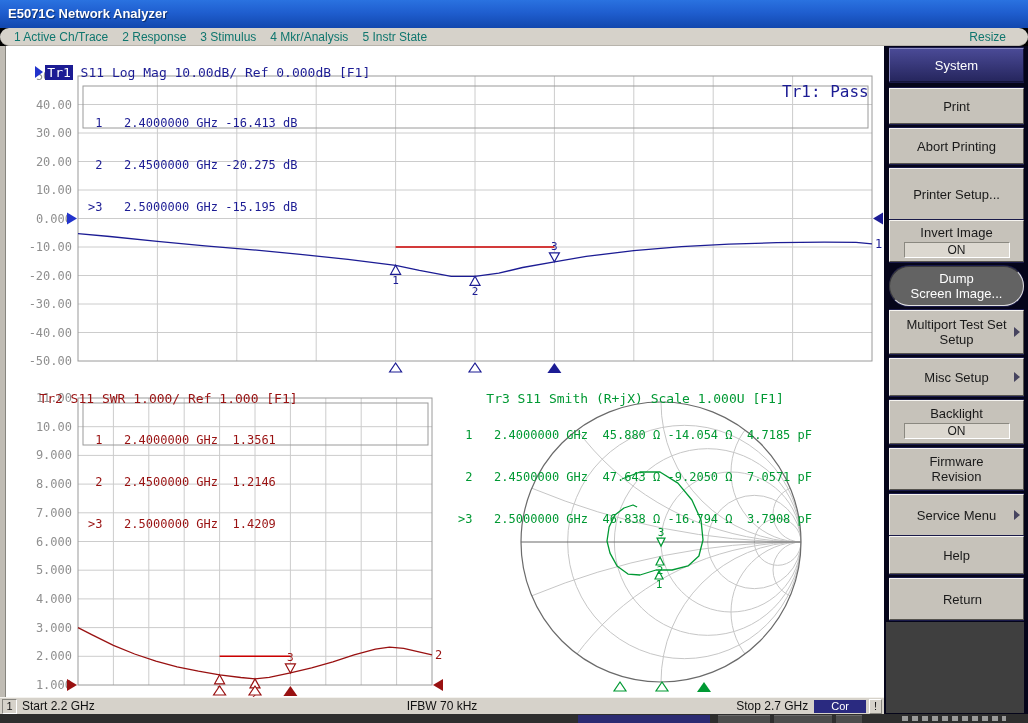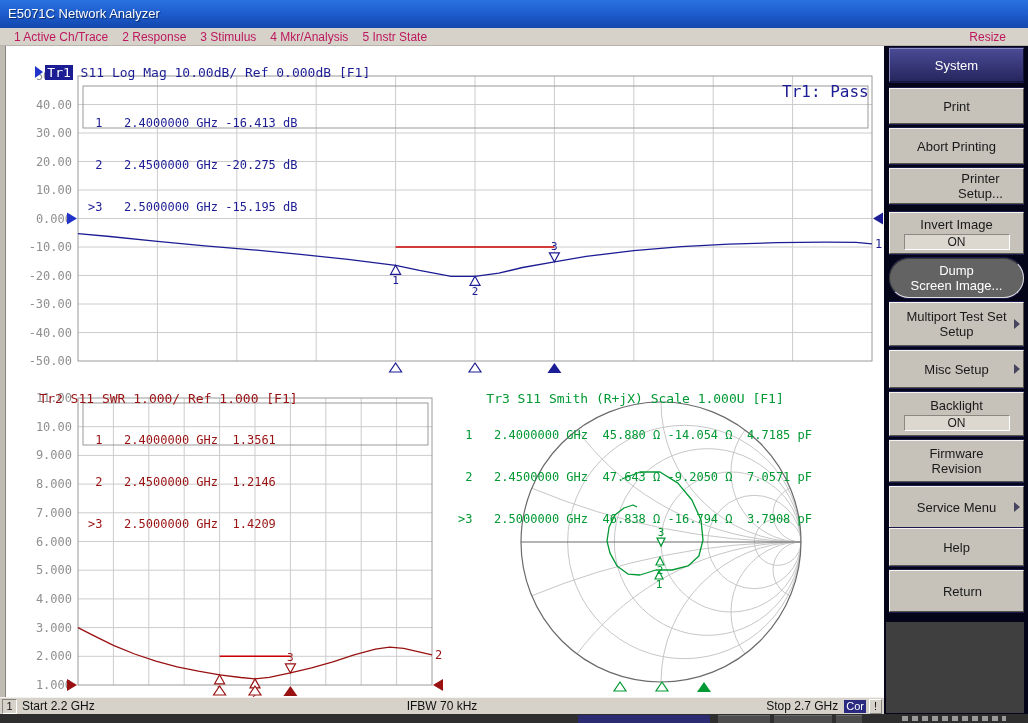--- a/index.html
+++ b/index.html
@@ -1,25 +1,25 @@
 <!DOCTYPE html>
 <html><head>
 <meta charset="utf-8">
 <style>
   html,body{margin:0;padding:0;background:#222;}
   .screen{position:relative;width:1028px;height:723px;background:#000;overflow:hidden;
           font-family:"Liberation Sans",sans-serif;-webkit-font-smoothing:none;}
   
   .titlebar{position:absolute;left:0;top:0;width:1028px;height:28px;
             background:linear-gradient(180deg,#2a72e0 0%,#1f5ecf 45%,#1247ae 100%);
-            color:#fff;font-weight:normal;font-size:13px;line-height:28px;padding-left:8px;box-sizing:border-box;
+            color:#fff;font-weight:bold;font-size:13px;line-height:28px;padding-left:8px;box-sizing:border-box;
             text-shadow:1px 1px 1px #0a2a66;}
   
   .menubar{position:absolute;left:0;top:28px;width:1028px;height:18px;background:#d6d2ca;
-           font-size:12px;color:#be185d;display:flex;align-items:center;border-bottom:1px solid #b8b4ac;box-sizing:border-box;}
+           font-size:12px;color:#0f766e;display:flex;align-items:center;border-bottom:1px solid #b8b4ac;box-sizing:border-box;border-radius:9px;}
   .menubar .mitem{margin-left:14px;white-space:nowrap;}
   .menubar .resize{margin-left:auto;margin-right:22px;}
   
   .leftstrip{position:absolute;left:0;top:46px;width:6px;height:651px;background:#c0bcb4;border-right:1px solid #87857f;box-sizing:border-box;}
   .graphbg{position:absolute;left:6px;top:46px;width:878px;height:651px;background:#fff;}
   .blackdiv{position:absolute;left:884px;top:46px;width:4px;height:668px;background:#000;}
   #charts{position:absolute;left:0;top:0;z-index:2;pointer-events:none;}
   .ovl{position:absolute;z-index:3;font-family:"DejaVu Sans Mono",monospace;white-space:pre;}
   .hdr{font-size:13px;height:14px;line-height:14px;}
   .badge-arrow{display:inline-block;width:0;height:0;border-left:8px solid #2233cc;border-top:6px solid transparent;border-bottom:6px solid transparent;margin-right:2px;vertical-align:-1px;}
@@ -42,21 +42,21 @@
               border-left:6px solid #46445f;border-top:5px solid transparent;border-bottom:5px solid transparent;}
   .sidebar-dark{position:absolute;left:2px;width:138px;background:#3f3f3f;}
   
   .statusbar{position:absolute;left:0;top:697px;width:884px;height:17px;background:#d6d2ca;border-top:1px solid #f4f2ee;
              box-sizing:border-box;font-size:12px;color:#111;display:flex;align-items:center;z-index:3;}
   .chanbox{width:13px;height:13px;margin-left:2px;background:#d6d2ca;border:1px solid;border-color:#87857f #fff #fff #87857f;
            text-align:center;font-size:11px;line-height:13px;}
   .stext{margin-left:5px;}
   .ifbw{position:absolute;left:50%;transform:translateX(-50%);}
   .sright{margin-left:auto;display:flex;align-items:center;}
-  .corbox{background:#2a2a80;color:#fff;font-size:11px;line-height:13px;padding:0 2px;margin-left:6px;}
+  .corbox{background:#2a2a80;color:#fff;font-size:11px;line-height:13px;padding:0 17px;margin-left:6px;}
   .alertbox{width:11px;height:13px;background:#d6d2ca;border:1px solid;border-color:#fff #87857f #87857f #fff;
             text-align:center;font-size:11px;line-height:13px;margin-left:3px;margin-right:2px;}
   
   .taskbar{position:absolute;left:0;top:714px;width:1028px;height:9px;background:#2e2e2e;z-index:4;}
   .tb-navy{position:absolute;left:578px;top:1px;width:132px;height:8px;background:#2b2b72;}
   .tb-g1{position:absolute;left:718px;top:1px;width:52px;height:8px;background:#4d4d4d;border-top:1px solid #6a6a6a;}
   .tb-g2{position:absolute;left:774px;top:1px;width:58px;height:8px;background:#4d4d4d;border-top:1px solid #6a6a6a;}
   .tb-g3{position:absolute;left:836px;top:1px;width:26px;height:8px;background:#4d4d4d;border-top:1px solid #6a6a6a;}
   .tb-clk{position:absolute;left:902px;top:2px;width:104px;height:5px;
           background:repeating-linear-gradient(90deg,#9a9a9a 0 6px,#2e2e2e 6px 10px);}
@@ -246,21 +246,21 @@
     <div class="skeys">
       <div class="skey skey-header" style="height:34px;margin-top:2px;margin-bottom:6px;">
         <span class="skey-label">System</span>
       </div>
       <div class="skey" style="height:36px;margin-bottom:4px;">
         <span class="skey-label">Print</span>
       </div>
       <div class="skey" style="height:36px;margin-bottom:4px;">
         <span class="skey-label">Abort Printing</span>
       </div>
-      <div class="skey" style="height:36px;margin-bottom:8px;padding-left:48px;">
+      <div class="skey" style="height:52px;margin-bottom:0;">
         <span class="skey-label">Printer Setup...</span>
       </div>
       <div class="skey" style="height:42px;margin-bottom:4px;">
         <span class="skey-label">Invert Image</span>
         <span class="skey-value">ON</span>
       </div>
       <div class="skey skey-pressed" style="height:40px;margin-bottom:4px;border-radius:20px;">
         <span class="skey-label">Dump
 Screen Image...</span>
       </div>

